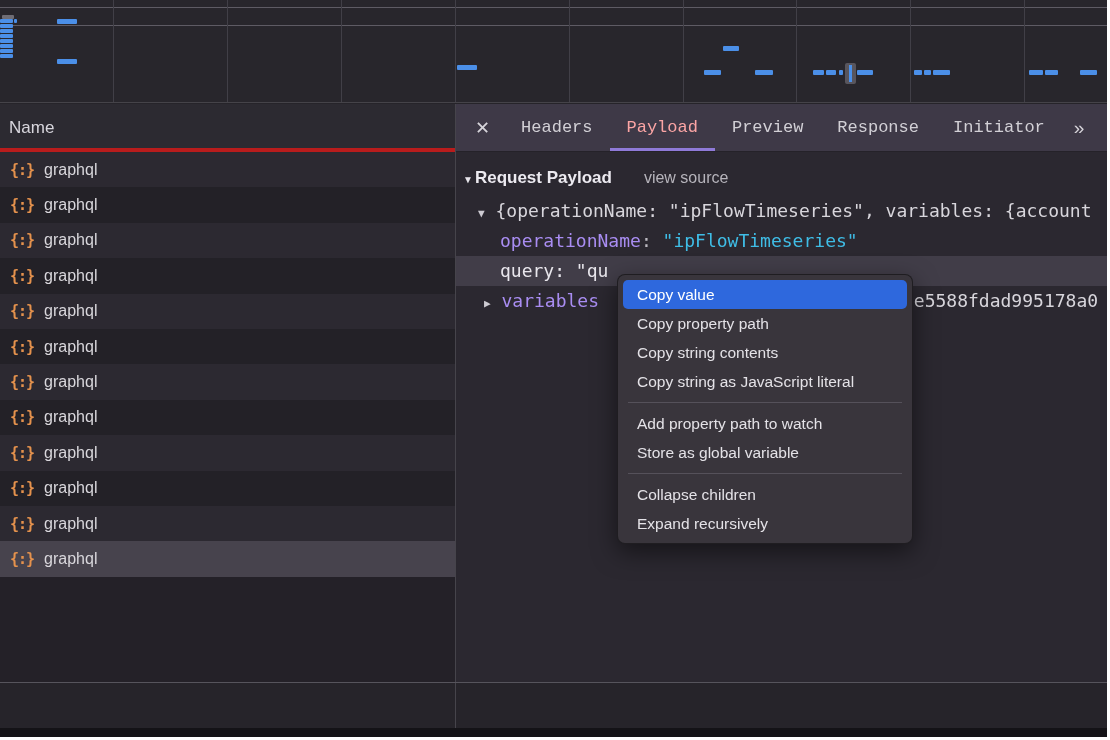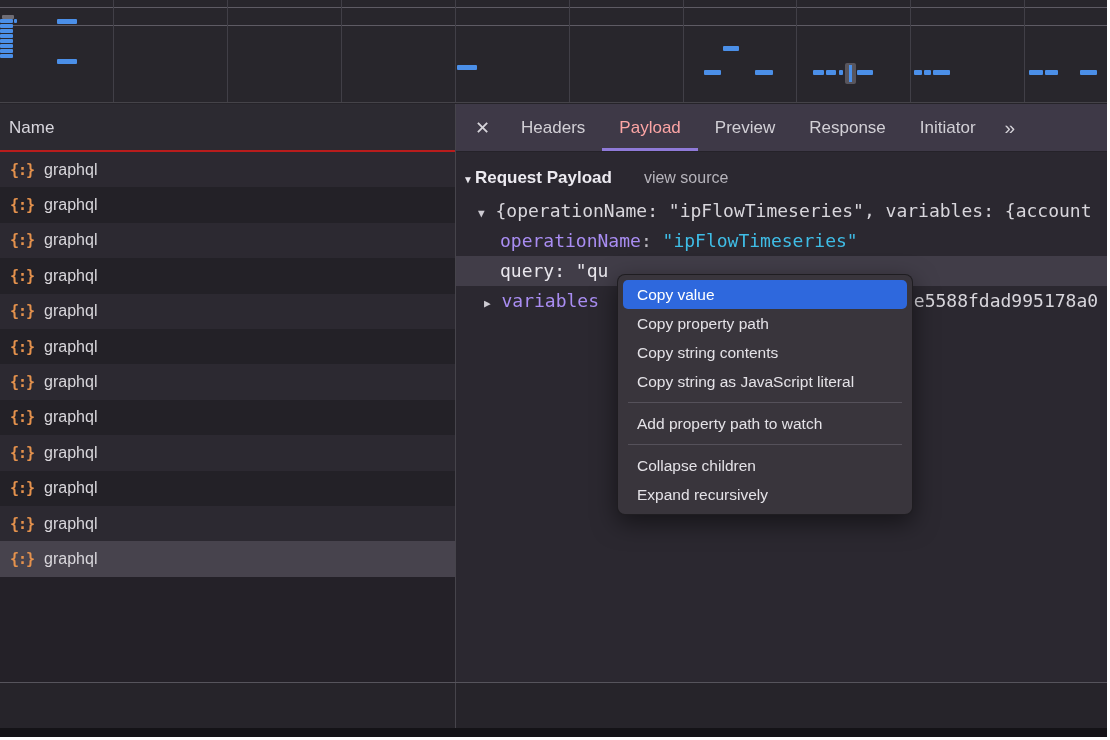--- a/index.html
+++ b/index.html
@@ -11,21 +11,21 @@
   
   #timeline{position:absolute;left:0;top:0;width:1107px;height:103px;background:#28262c;border-bottom:1px solid #454349;overflow:hidden;}
   .vline{position:absolute;top:0;width:1px;height:103px;background:#413f47;}
   .hline{position:absolute;left:0;width:1107px;height:1px;background:#5e5b64;}
   .tbar{position:absolute;background:#4b8fe8;border-radius:1px;}
   .tbar-grey{position:absolute;background:#6f6d75;border-radius:1px;}
   .tmarker{position:absolute;background:rgba(160,158,168,0.40);border-radius:2px;}
   .tmarkerbar{position:absolute;background:#4b8fe8;}
   
   #left-panel{position:absolute;left:0;top:104px;width:455px;height:578px;background:#242128;}
-  #name-header{height:48px;line-height:48px;padding-left:9px;background:#2c2a31;border-bottom:2px solid #b91c1c;color:#d8d6dd;font-size:17px;}
+  #name-header{height:48px;line-height:48px;padding-left:9px;background:#2c2a31;border-bottom:4px solid #b91c1c;color:#d8d6dd;font-size:17px;}
   #rows{position:absolute;left:0;top:48px;width:455px;}
   .req-row{height:35.4px;display:flex;align-items:center;padding-left:10px;color:#d9d7dc;font-size:16px;}
   .req-row.odd{background:#2c2931;}
   .req-row.even{background:#232127;}
   .req-row.selected{background:#47434d;}
   .json-icon{font-family:"DejaVu Sans Mono",monospace;font-weight:bold;color:#e5924d;font-size:15px;letter-spacing:-1px;margin-right:10px;}
   
   #right-panel{position:absolute;left:456px;top:104px;width:651px;height:578px;background:#2b2830;overflow:hidden;}
   #tabbar{height:48px;background:#3e3947;display:flex;align-items:stretch;border-bottom:1px solid #252229;}
   #tab-close{display:flex;align-items:center;padding:0 14px 0 19px;color:#d6d4da;font-size:18px;cursor:pointer;}
@@ -161,21 +161,21 @@
         <div class="req-row even selected">
           <span class="json-icon">{:}</span>
           <span>graphql</span>
         </div>
       </div>
   </div>
 
   <div id="right-panel">
     <div id="tabbar">
       <div id="tab-close">✕</div>
-      <div id="tabs-container" style="display:flex;">
+      <div id="tabs-container" style="display:flex;font-family:Liberation Mono, monospace;">
           <div class="tab">Headers</div>
           <div class="tab active">Payload</div>
           <div class="tab">Preview</div>
           <div class="tab">Response</div>
           <div class="tab">Initiator</div>
         </div>
       <div id="tab-overflow">»</div>
     </div>
 
     <div id="payload">
@@ -210,18 +210,19 @@
   <div id="footer-divider"></div>
   <div id="bottom-strip"></div>
 
   <div id="context-menu">
       <div class="menu-item highlighted">Copy value</div>
       <div class="menu-item">Copy property path</div>
       <div class="menu-item">Copy string contents</div>
       <div class="menu-item">Copy string as JavaScript literal</div>
       <div class="menu-sep"></div>
       <div class="menu-item">Add property path to watch</div>
+      <div class="menu-item">Store as global variable</div>
       <div class="menu-sep"></div>
       <div class="menu-item">Collapse children</div>
       <div class="menu-item">Expand recursively</div>
     </div>
 
 </div>
 
 </body></html>

